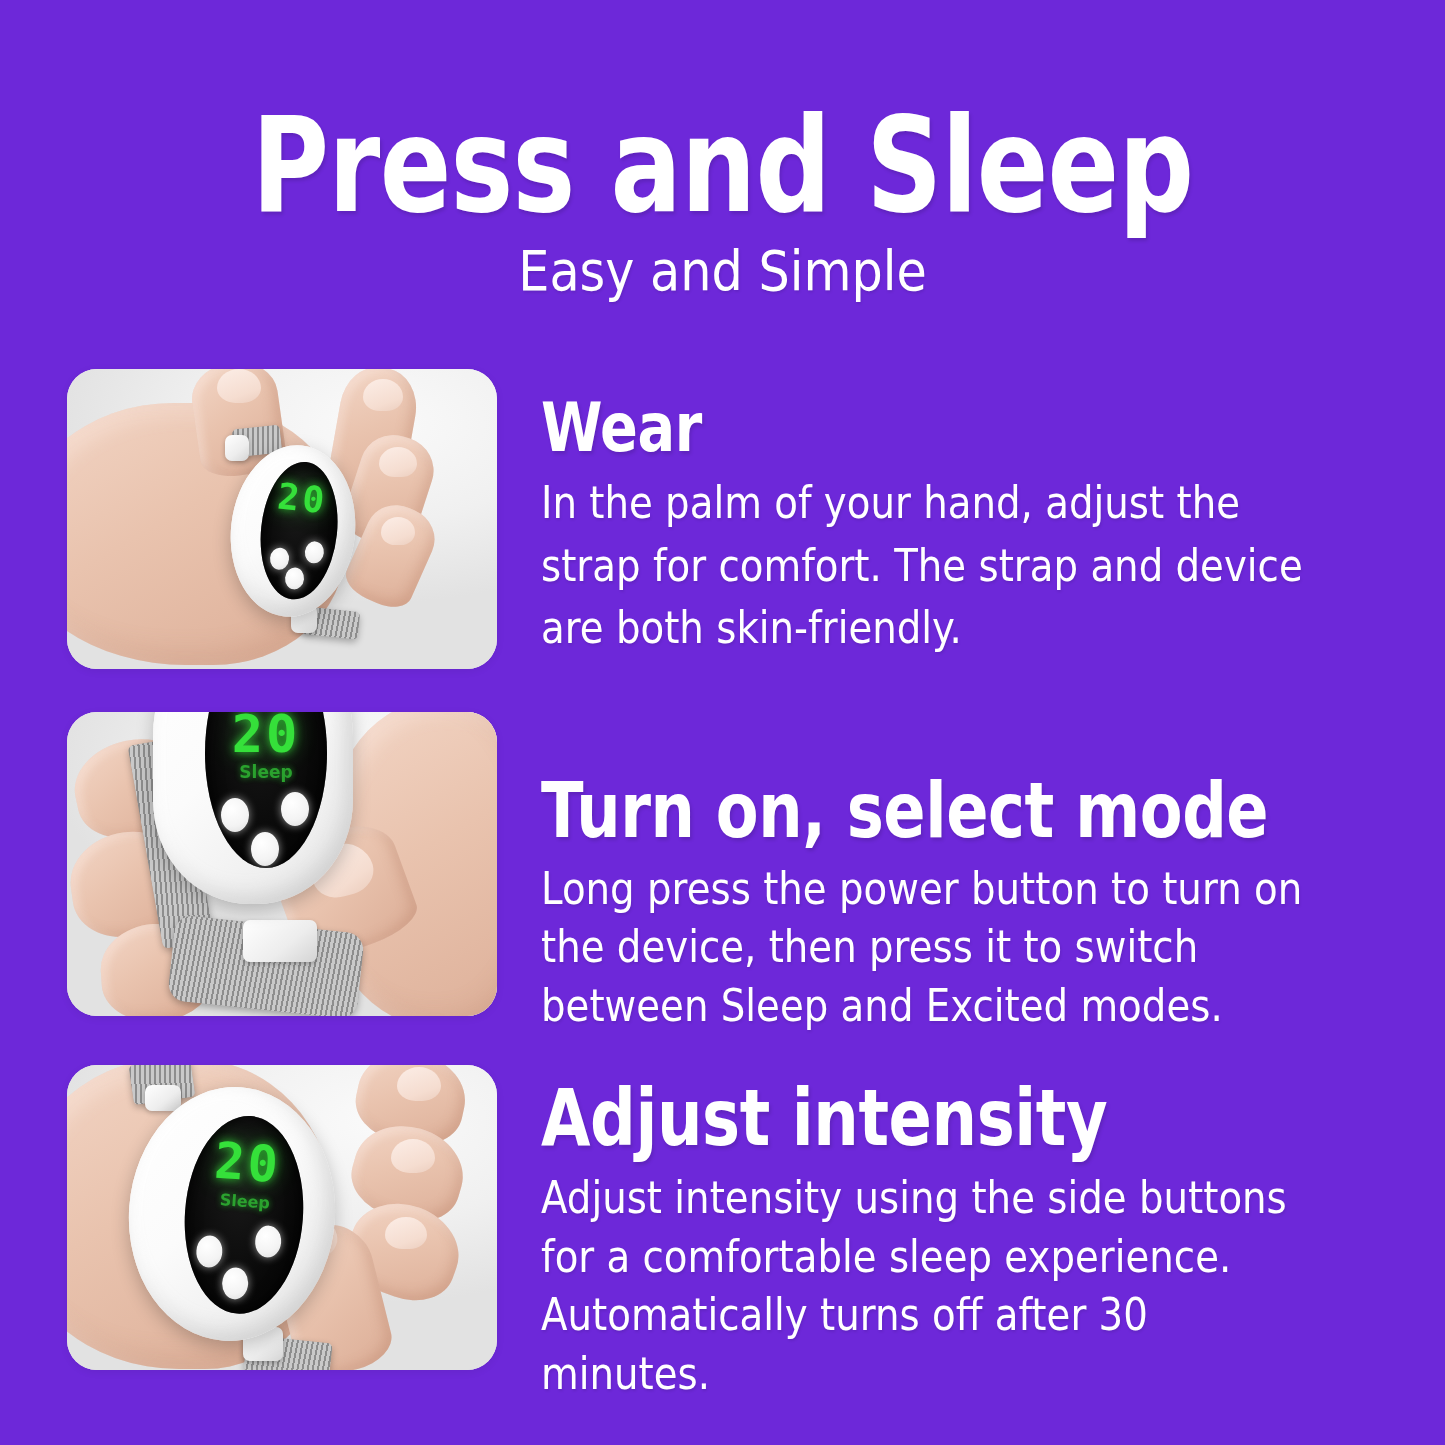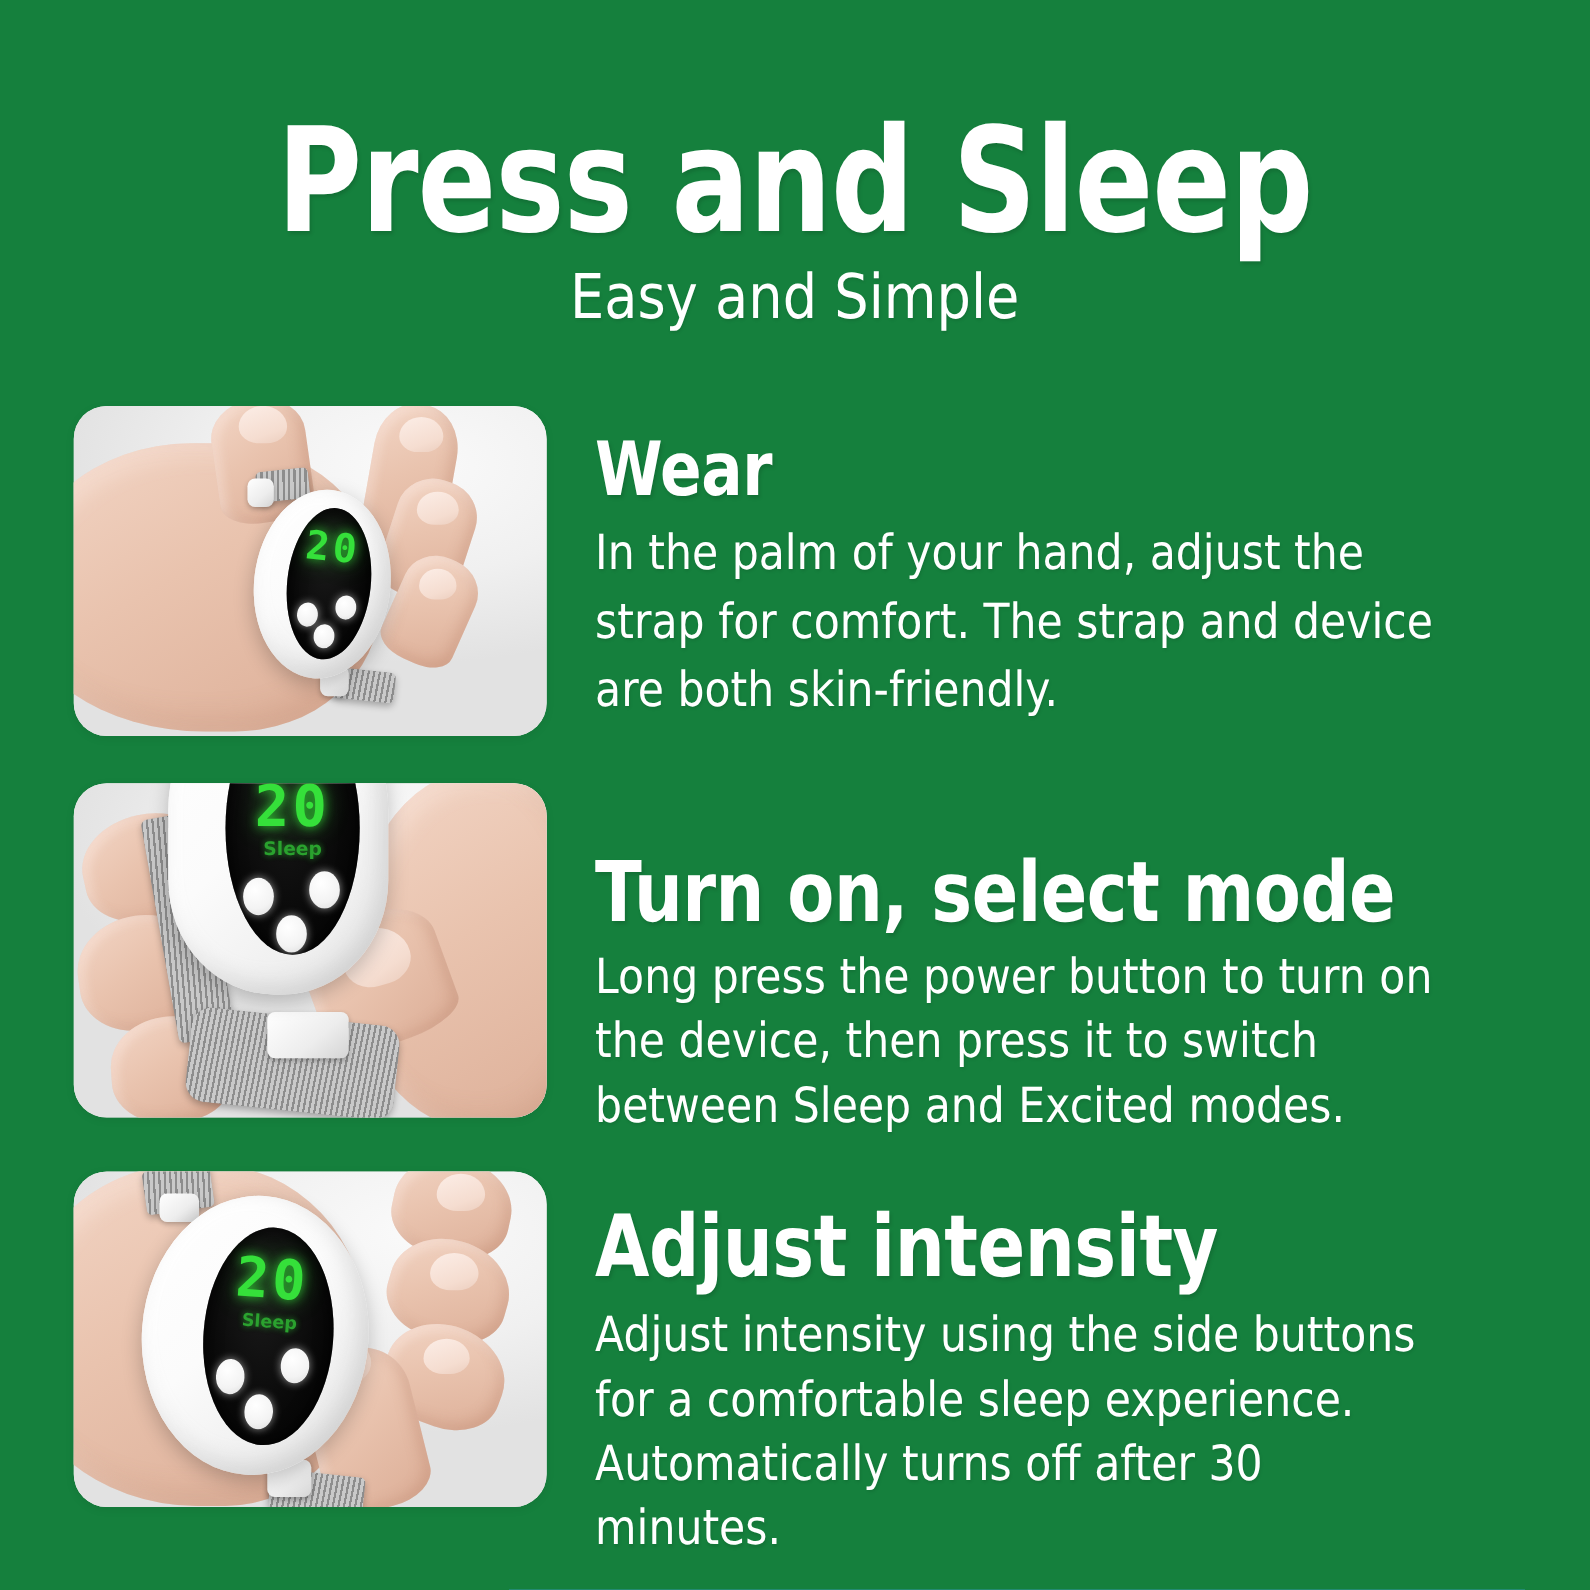--- a/index.html
+++ b/index.html
@@ -12,21 +12,21 @@
     overflow: hidden;
     background: #3d9bc9;
     font-family: "DejaVu Sans", sans-serif;
     -webkit-font-smoothing: antialiased;
   }
 
   .page {
     position: relative;
     width: 1445px;
     height: 1445px;
-    background: #15803d;
+    background: #6d28d9;
     text-decoration: underline;
   }
 
   
   .header {
     position: absolute;
     left: 0;
     top: 96px;
     width: 1445px;
     text-align: center;
@@ -198,21 +198,21 @@
     line-height: 1.42;
     transform: scaleX(0.88);
     transform-origin: left top;
     text-shadow: 1px 2px 3px rgba(0,0,0,0.10);
     margin: 10px 0 0 0;
   }
   .step-body.tight { line-height: 1.34; }
 
   .t1 { top: 24px; }
   .t2 { top: 12px; margin-top: 48px; }
-  .t3 { top: 30px; }
+  .t3 { top: 14px; }
 </style>
 </head>
 <body>
 
 <div class="page">
 
   <div class="header">
     <h1 class="main-title">Press and Sleep</h1>
     <div class="sub-title">Easy and Simple</div>
   </div>

